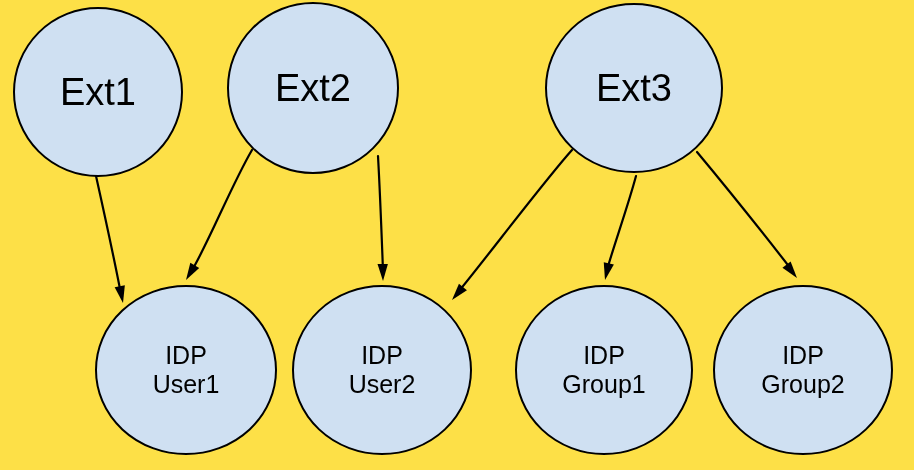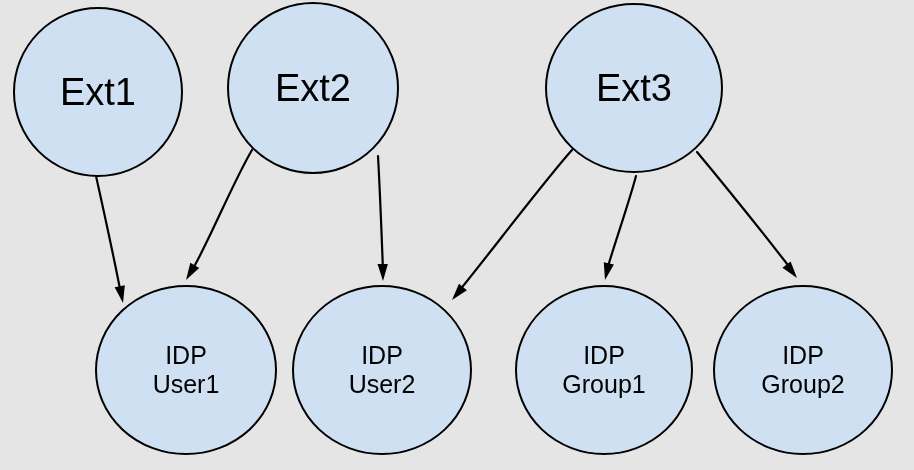--- a/index.html
+++ b/index.html
@@ -4,21 +4,21 @@
 <style>
   html, body {
     margin: 0;
     padding: 0;
     background: #ffffff;
   }
   #diagram-canvas {
     position: relative;
     width: 914px;
     height: 470px;
-    background: #e5e5e5;
+    background: #fde047;
     overflow: hidden;
     font-family: "Liberation Sans", sans-serif;
   }
   #graph-svg {
     position: absolute;
     top: 0;
     left: 0;
     width: 914px;
     height: 470px;
     display: block;

